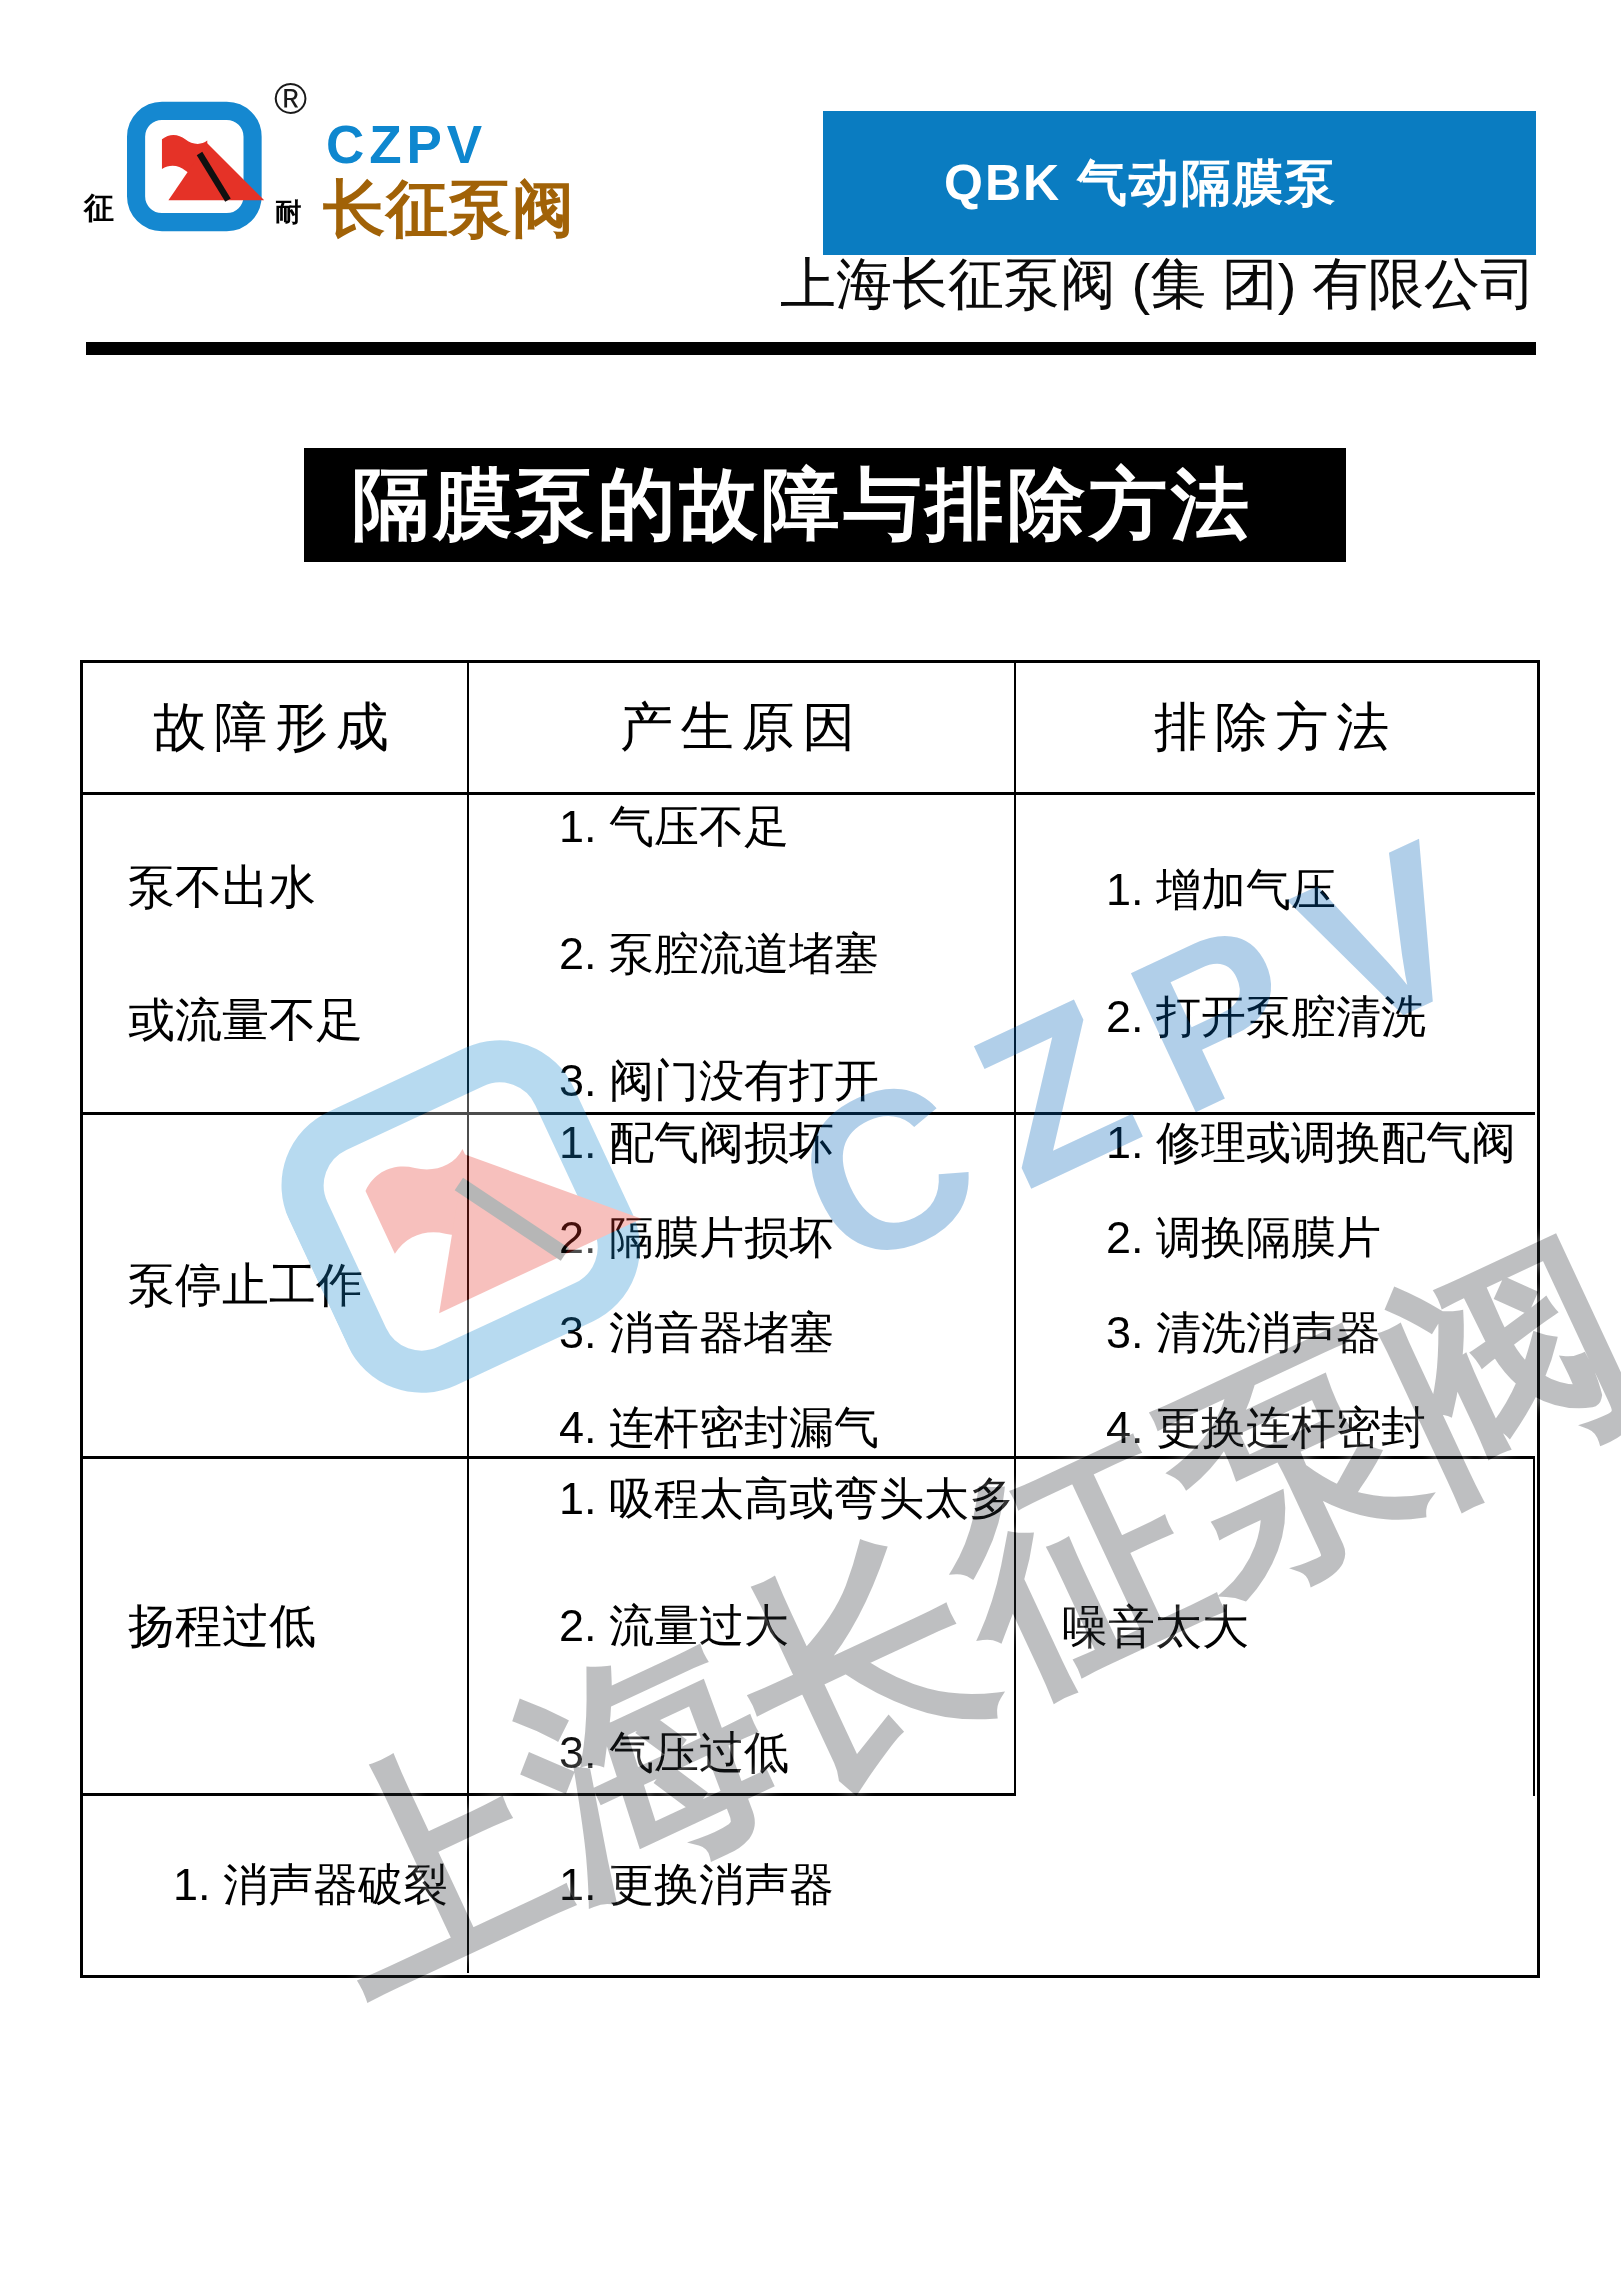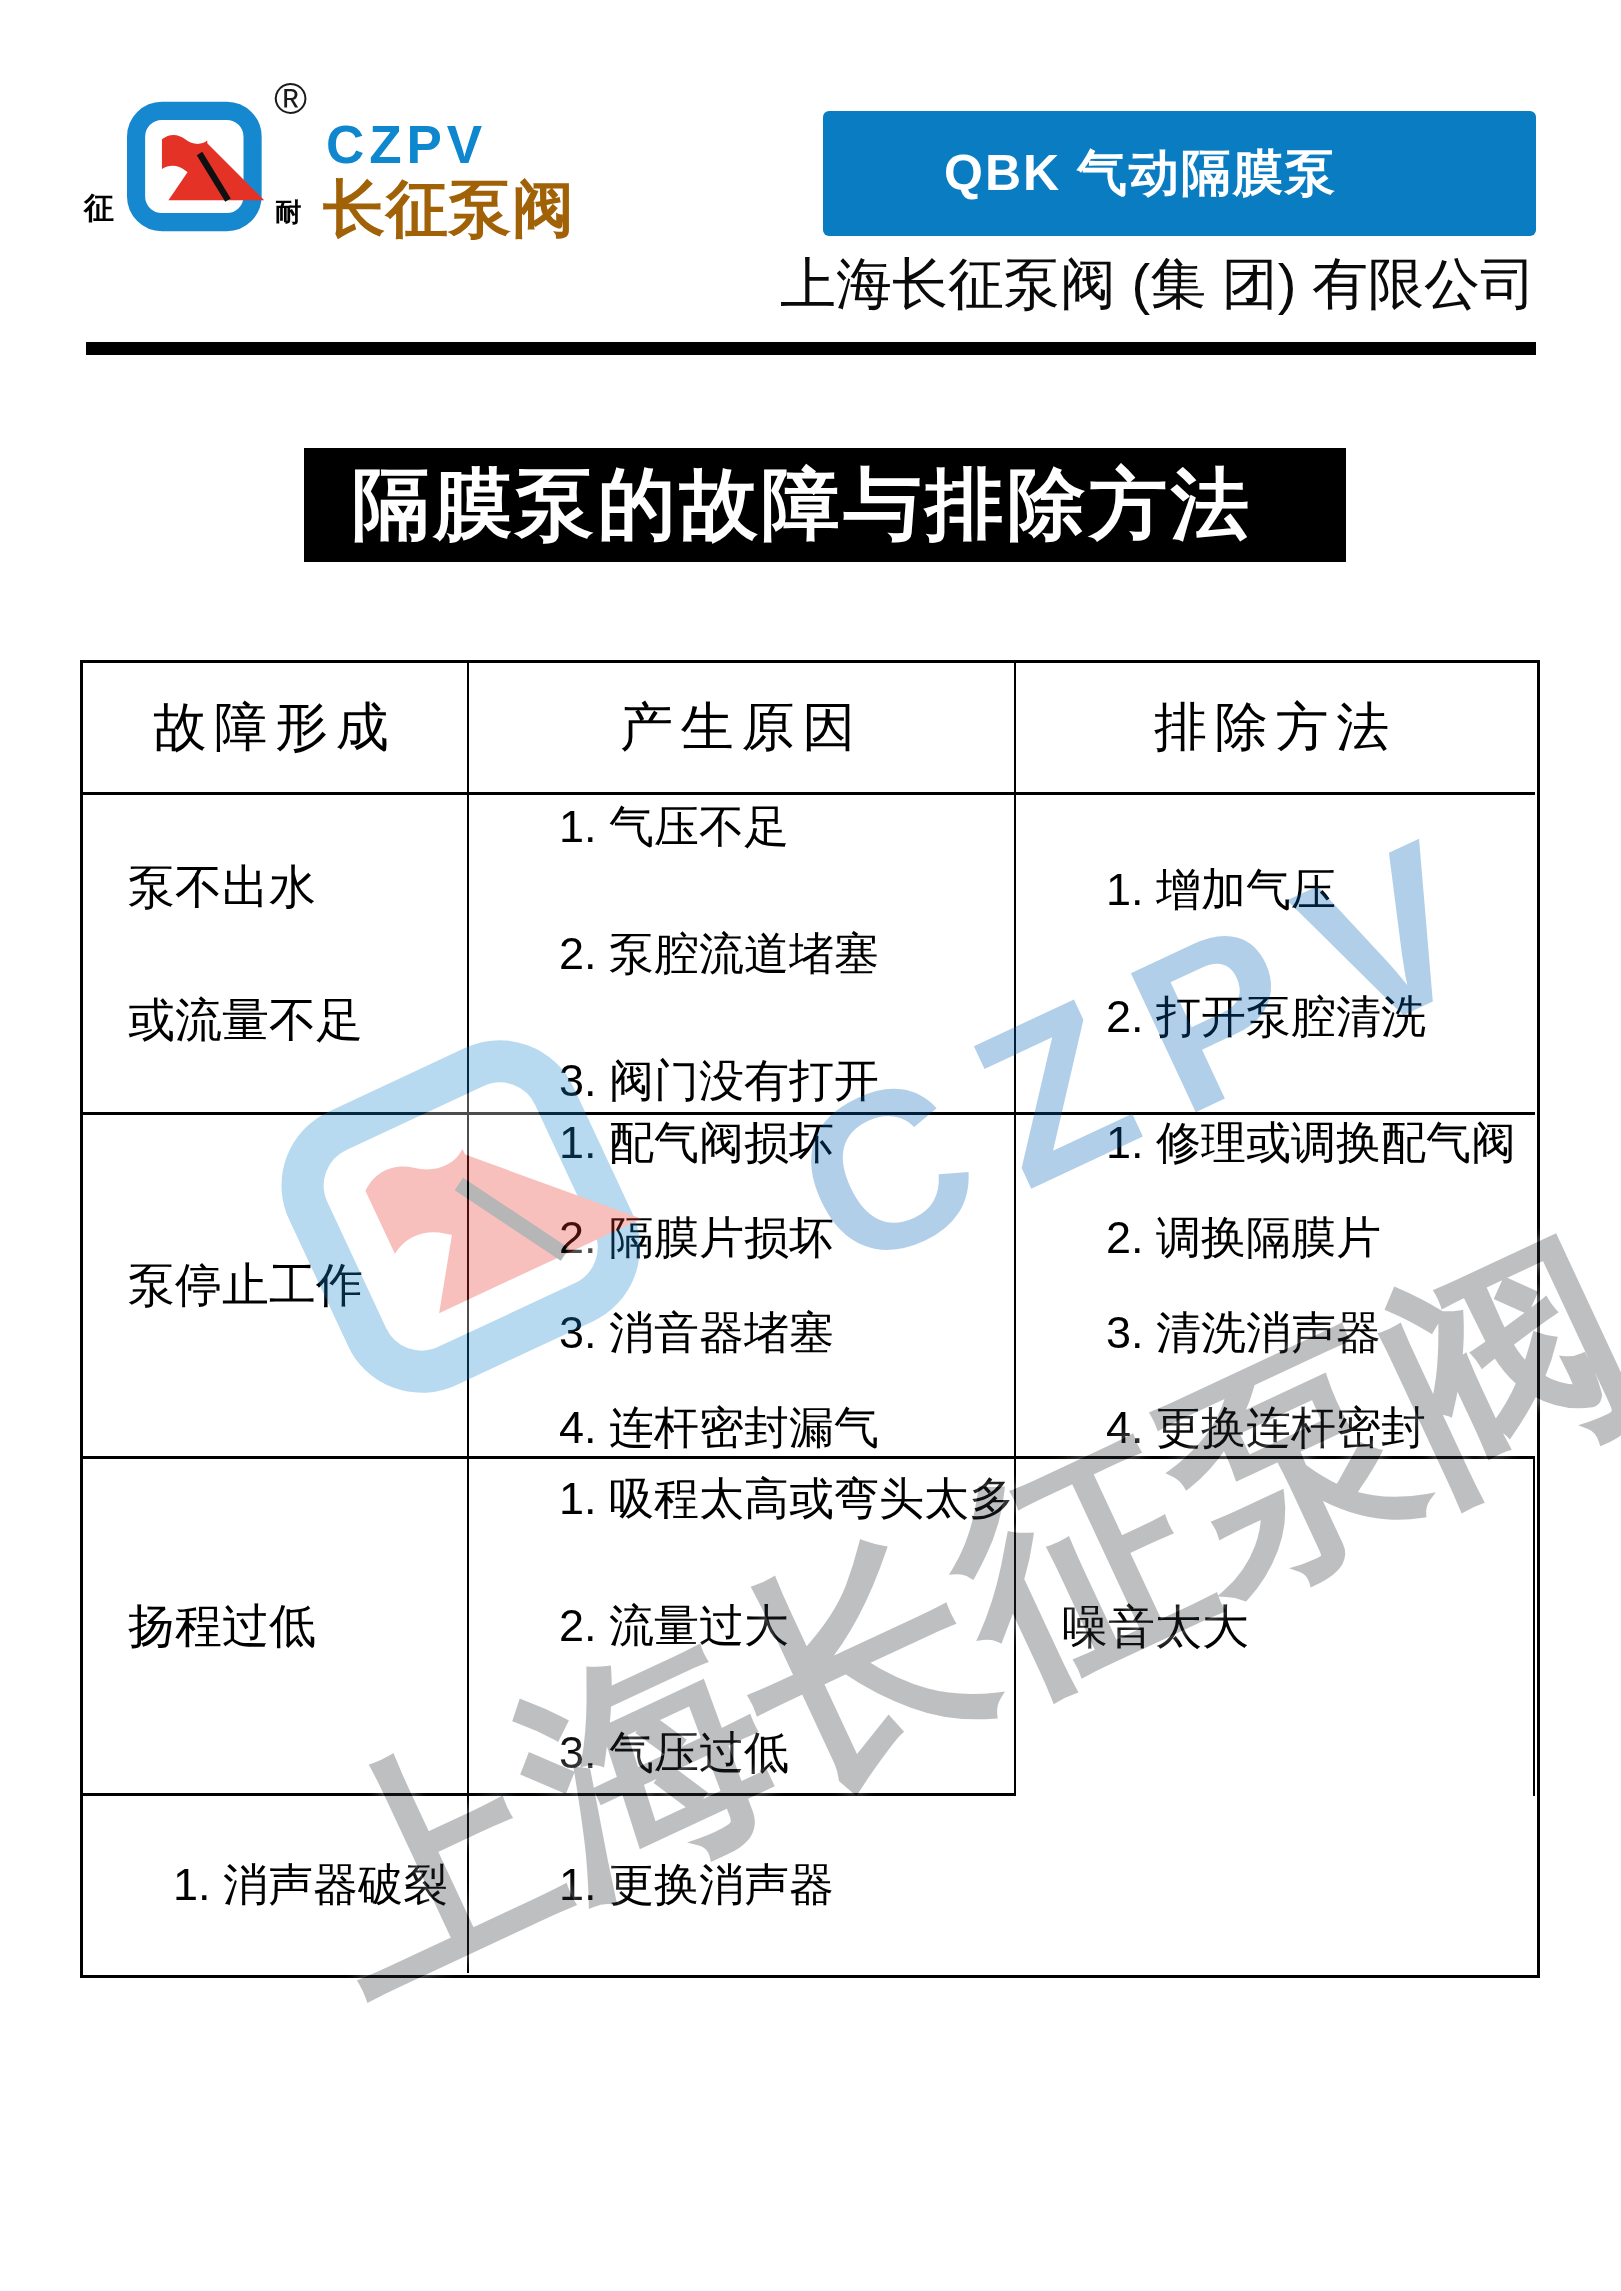--- a/index.html
+++ b/index.html
@@ -18,25 +18,24 @@
   .logo-reg  { left: 274px; top: 73px;  font-size: 45px; color: #1a1a1a; }
   .logo-czpv { left: 326px; top: 114px; font-size: 53px; font-weight: 700;
                color: #0e87cf; letter-spacing: 4.9px; }
   .logo-cn   { left: 323px; top: 167px; font-size: 62px; font-weight: 700;
                color: #a16207; letter-spacing: 1px; }
   .logo-zheng{ left: 84px;  top: 188px; font-size: 30px; font-weight: 700; }
   .logo-nai  { left: 275px; top: 194px; font-size: 26.5px; font-weight: 700; }
 
   
   .badge-bar {
-    left: 823px; top: 111px; width: 713px; height: 125px;
+    left: 823px; top: 111px; width: 713px; height: 144px;
     background: #0a7cc1;
     display: flex; align-items: center; justify-content: center;
     padding-right: 78px;
-    border-radius: 6px;
   }
   .badge-bar span { color: #ffffff; font-size: 50px; font-weight: 600; letter-spacing: 2px; }
 
   
   .company { top: 247px; right: 85px; font-size: 56px; font-weight: 400;
              color: #0a0a0a; letter-spacing: 0px; white-space: nowrap; }
   .black-rule { left: 86px; top: 342px; width: 1450px; height: 12.7px; background: #000; }
 
   
   .title-bar {

